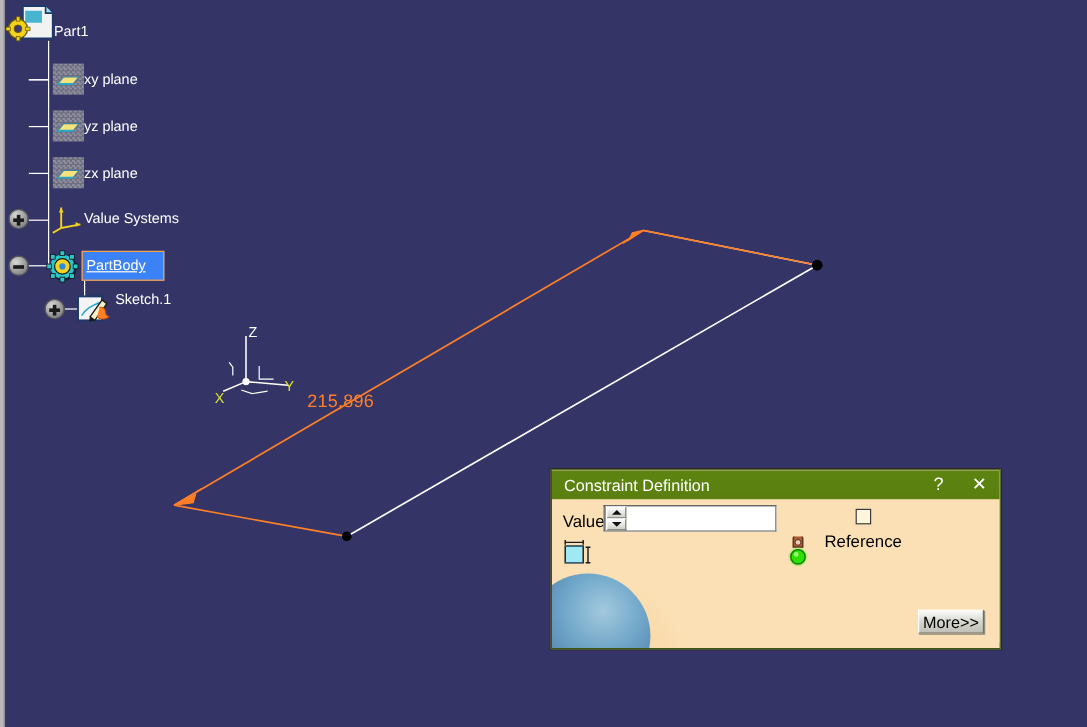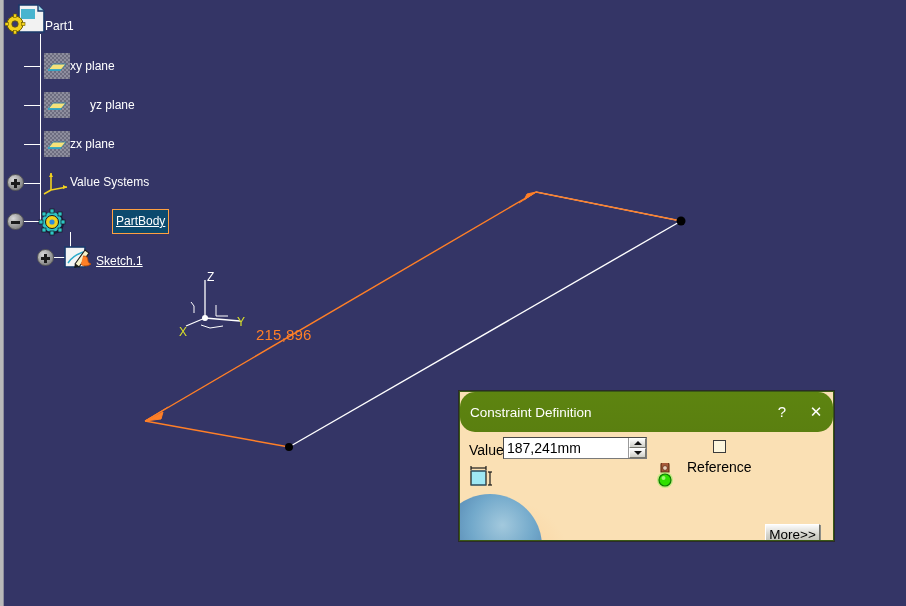--- a/index.html
+++ b/index.html
@@ -78,26 +78,25 @@
     position: absolute; left: 3px; top: 7px;
     width: 9px; height: 3px; background: #1b1b1b;
   }
   .tree-node-btn .bar-v {
     position: absolute; left: 6px; top: 4px;
     width: 3px; height: 9px; background: #1b1b1b;
   }
 
   
   #partbody-label {
-    background: #0c4a6e;
+    background: #3b82f6;
     color: #ffffff;
     text-decoration: underline;
-    padding: 1px 3px 2px 3px;
+    padding: 1px 15px 2px 3px;
     border: 1px solid #ffa040;
-    margin-left: 44px;
   }
 
   
   #axis-tripod { position: absolute; left: 178px; top: 268px; width: 80px; height: 72px; }
 
   
   #dim-text {
     position: absolute;
     left: 256px; top: 326px;
     color: #ff7f27;
@@ -111,28 +110,27 @@
     position: absolute;
     left: 459px; top: 391px;
     width: 375px; height: 150px;
     background: #fae0b4;
     border: 1px solid #3a5a14;
     box-sizing: border-box;
     box-shadow: 0 0 0 1px #2b2b2b;
     overflow: hidden;
   }
   #dialog-titlebar {
-    height: 40px;
+    height: 24px;
     background: #5c8211;
     background: linear-gradient(#5d8410, #5a7f10);
     display: flex;
     align-items: center;
     position: relative;
     z-index: 5;
-    border-radius: 15px;
   }
   #dialog-title {
     color: #ffffff;
     font-size: 13.5px;
     margin-left: 10px;
     flex: 1;
     white-space: nowrap;
   }
   .title-btn {
     color: #ffffff;
@@ -337,21 +335,21 @@
     </svg>
   </div>
   <div class="tree-label" style="left:70px; top:56px;">xy plane</div>
 
   <div class="plane-icon" style="left:44px; top:92px;">
     <svg class="pl-shape" viewBox="0 0 20 10">
       <path d="M1 8 L6 2 L19 2 L14 8 Z" fill="#f5e27a" stroke="#3f7f9f" stroke-width="1"></path>
       <path d="M1 8 L14 8" stroke="#2aa9c9" stroke-width="1.6" fill="none"></path>
     </svg>
   </div>
-  <div class="tree-label" style="left:70px; top:95px;margin-left:20px;">yz plane</div>
+  <div class="tree-label" style="left:70px; top:95px;">yz plane</div>
 
   <div class="plane-icon" style="left:44px; top:131px;">
     <svg class="pl-shape" viewBox="0 0 20 10">
       <path d="M1 8 L6 2 L19 2 L14 8 Z" fill="#f5e27a" stroke="#3f7f9f" stroke-width="1"></path>
       <path d="M1 8 L14 8" stroke="#2aa9c9" stroke-width="1.6" fill="none"></path>
     </svg>
   </div>
   <div class="tree-label" style="left:70px; top:134px;text-align:right;">zx plane</div>
 
   <div class="tree-node-btn" style="left:7px; top:174px;">
@@ -400,40 +398,39 @@
     <svg width="32" height="28">
       <rect x="2" y="3" width="20" height="20" fill="#f4f4f4" stroke="#1a3a6b" stroke-width="1.6"></rect>
       <path d="M5 19 C9 13, 13 11, 20 8" fill="none" stroke="#2aa9c9" stroke-width="1.4"></path>
 
       <path d="M12 20 L22 6 L26 9 L16 23 Z" fill="#f5f0c8" stroke="#1a1a1a" stroke-width="1.1"></path>
       <path d="M12 20 L16 23 L11 24 Z" fill="#1a1a1a"></path>
 
       <path d="M20 12 C28 12, 22 18, 28 20 C24 23, 19 22, 18 20" fill="#ff7f27" stroke="#c24f00" stroke-width="0.8"></path>
     </svg>
   </div>
-  <div class="tree-label" style="left:96px; top:251px;text-decoration:underline;">Sketch.1</div>
+  <div class="tree-label" style="left:96px; top:239px;">Sketch.1</div>
 </div>
 
 <div id="dialog">
 
   <div id="dialog-titlebar">
     <div id="dialog-title">Constraint Definition</div>
     <div class="title-btn">?</div>
     <div class="title-btn">✕</div>
   </div>
 
   <div id="dialog-body">
     <div id="earth-glow"></div>
     <div id="earth"></div>
 
     <div class="dlg-content">
       <div id="value-label">Value</div>
 
       <div id="value-input-wrap">
-        <input id="value-input" type="text" value="187,241mm" style="">
         <div id="value-spinner">
           <div class="spin-btn spin-up">
             <div class="tri"></div>
           </div>
           <div class="spin-btn spin-down">
             <div class="tri"></div>
           </div>
         </div>
       </div>
 

